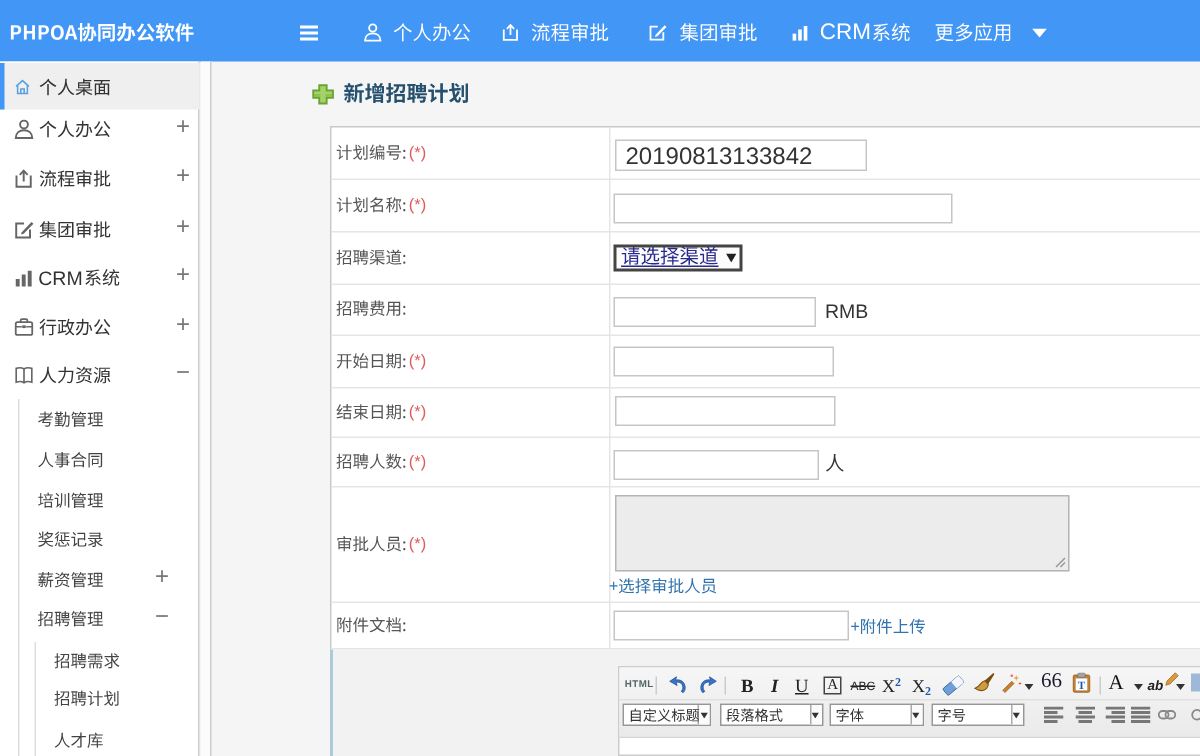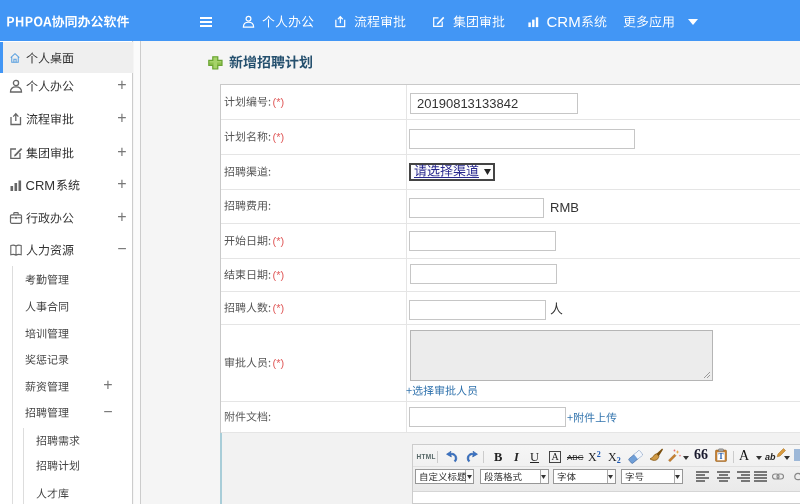--- a/index.html
+++ b/index.html
@@ -257,21 +257,21 @@
         <path d="M4.7 0.6C4.9 0.9 5.1 1.3 5.2 1.6H0.9V3.4H1.7V2.4H9.2V3.4H10.1V1.6H6.0L6.2 1.6C6.0 1.2 5.8 0.7 5.6 0.4ZM2.4 6.5H5.1V7.7H2.4ZM2.4 5.8V4.6H5.1V5.8ZM8.6 6.5V7.7H5.9V6.5ZM8.6 5.8H5.9V4.6H8.6ZM5.1 2.8V3.8H1.6V9.1H2.4V8.5H5.1V10.5H5.9V8.5H8.6V9.0H9.4V3.8H5.9V2.8Z M13.0 0.4V2.7H11.5V3.4H13.0V5.8C12.4 6.0 11.8 6.1 11.4 6.3L11.6 7.1L13.0 6.6V9.5C13.0 9.7 13.0 9.7 12.8 9.7C12.7 9.7 12.2 9.7 11.7 9.7C11.8 9.9 11.9 10.3 11.9 10.5C12.7 10.5 13.1 10.5 13.4 10.3C13.7 10.2 13.8 10.0 13.8 9.5V6.4L15.2 6.0L15.1 5.2L13.8 5.6V3.4H15.1V2.7H13.8V0.4ZM15.6 10.4C15.7 10.2 16.0 10.0 18.0 9.1C17.9 9.0 17.9 8.6 17.9 8.4L16.4 9.0V4.8H18.0V4.0H16.4V0.6H15.6V8.8C15.6 9.3 15.3 9.5 15.2 9.6C15.3 9.8 15.5 10.2 15.6 10.4ZM20.8 3.0C20.4 3.4 19.7 4.0 19.2 4.4V0.6H18.3V9.0C18.3 10.0 18.6 10.3 19.4 10.3C19.5 10.3 20.4 10.3 20.6 10.3C21.3 10.3 21.5 9.8 21.6 8.3C21.3 8.3 21.0 8.1 20.8 7.9C20.8 9.2 20.7 9.5 20.5 9.5C20.3 9.5 19.6 9.5 19.5 9.5C19.2 9.5 19.2 9.4 19.2 9.0V5.3C19.9 4.8 20.7 4.1 21.4 3.5Z M27.0 0.5C27.0 2.2 27.1 7.5 22.5 9.9C22.7 10.0 23.0 10.3 23.1 10.5C25.8 9.1 27.0 6.6 27.5 4.4C28.1 6.5 29.2 9.2 32.0 10.5C32.1 10.2 32.4 10.0 32.6 9.8C28.7 8.0 28.0 3.4 27.9 2.1C27.9 1.4 27.9 0.9 28.0 0.5Z M35.9 1.7H41.1V2.9H35.9ZM35.1 0.9V3.6H42.0V0.9ZM38.0 6.1V7.1C38.0 8.0 37.7 9.1 33.7 9.9C33.9 10.1 34.2 10.4 34.3 10.6C38.4 9.7 38.9 8.3 38.9 7.1V6.1ZM38.8 9.0C40.2 9.4 42.0 10.1 42.9 10.6L43.3 9.9C42.4 9.4 40.5 8.8 39.2 8.4ZM34.7 4.6V8.7H35.6V5.4H41.5V8.6H42.4V4.6Z M45.5 5.4C45.9 5.4 46.3 5.1 46.3 4.6C46.3 4.2 45.9 3.8 45.5 3.8C45.1 3.8 44.8 4.2 44.8 4.6C44.8 5.1 45.1 5.4 45.5 5.4ZM45.5 9.8C45.9 9.8 46.3 9.5 46.3 9.1C46.3 8.6 45.9 8.3 45.5 8.3C45.1 8.3 44.8 8.6 44.8 9.1C44.8 9.5 45.1 9.8 45.5 9.8Z" fill="#555555"></path>
       </svg>
     </div>
 <div class="abs" style="left:272.558px;top:357.0px;font-size:11px;color:#e05b5b">(*)</div>
 <div style="position:absolute;left:223.5px;top:410.75px;">
       <svg width="48.1" height="13.8" viewBox="0 0 48.1 13.8">
         <path d="M6.3 5.1C6.7 5.9 7.2 7.0 7.4 7.7L8.1 7.3C7.9 6.7 7.4 5.6 7.0 4.8ZM8.8 0.6V3.0H6.1V3.7H8.8V9.5C8.8 9.7 8.8 9.7 8.6 9.7C8.4 9.7 7.9 9.7 7.3 9.7C7.4 10.0 7.5 10.3 7.6 10.5C8.4 10.5 8.9 10.5 9.2 10.4C9.5 10.2 9.6 10.0 9.6 9.5V3.7H10.6V3.0H9.6V0.6ZM5.7 0.5C5.2 2.1 4.4 3.6 3.5 4.7C3.7 4.8 3.9 5.2 4.0 5.3C4.3 5.0 4.6 4.7 4.8 4.2V10.5H5.6V2.9C5.9 2.2 6.2 1.4 6.4 0.6ZM0.9 0.9V10.6H1.6V1.7H3.0C2.8 2.4 2.5 3.4 2.2 4.3C2.9 5.2 3.1 6.0 3.1 6.6C3.1 6.9 3.0 7.2 2.9 7.4C2.8 7.4 2.7 7.5 2.6 7.5C2.4 7.5 2.2 7.5 2.0 7.4C2.1 7.7 2.2 8.0 2.2 8.2C2.4 8.2 2.7 8.2 2.9 8.2C3.1 8.1 3.3 8.1 3.4 8.0C3.7 7.7 3.8 7.3 3.8 6.6C3.8 5.9 3.7 5.1 2.9 4.2C3.3 3.3 3.7 2.1 3.9 1.2L3.4 0.9L3.3 0.9Z M14.5 5.9V6.7H17.6V10.6H18.5V6.7H21.5V5.9H18.5V3.5H21.0V2.7H18.5V0.6H17.6V2.7H16.2C16.3 2.2 16.4 1.7 16.5 1.2L15.8 1.0C15.5 2.4 15.0 3.8 14.4 4.8C14.6 4.9 14.9 5.1 15.1 5.2C15.4 4.7 15.7 4.1 15.9 3.5H17.6V5.9ZM13.9 0.5C13.4 2.1 12.4 3.8 11.4 4.9C11.5 5.1 11.7 5.5 11.8 5.7C12.2 5.3 12.5 4.9 12.8 4.4V10.5H13.6V3.1C14.0 2.3 14.4 1.5 14.7 0.7Z M26.7 0.6C27.0 1.2 27.3 1.9 27.5 2.4L28.4 2.1C28.2 1.6 27.8 0.9 27.5 0.4ZM22.6 2.4V3.2H24.3C24.9 4.9 25.8 6.3 26.9 7.5C25.7 8.5 24.2 9.2 22.4 9.8C22.6 10.0 22.8 10.3 22.9 10.5C24.8 9.9 26.3 9.2 27.5 8.1C28.8 9.2 30.3 10.0 32.1 10.5C32.2 10.3 32.5 9.9 32.6 9.7C30.9 9.3 29.4 8.5 28.2 7.5C29.3 6.3 30.1 4.9 30.8 3.2H32.5V2.4ZM27.5 6.9C26.5 5.9 25.7 4.6 25.1 3.2H29.8C29.3 4.7 28.5 5.9 27.5 6.9Z M42.4 1.1C42.1 2.0 41.7 3.1 41.3 3.8L41.9 4.0C42.3 3.4 42.8 2.3 43.2 1.4ZM37.4 1.4C37.7 2.2 38.2 3.3 38.3 3.9L39.1 3.7C38.9 3.0 38.4 2.0 38.0 1.2ZM35.1 0.4V2.8H33.5V3.6H35.0C34.7 5.1 34.0 6.8 33.3 7.8C33.4 7.9 33.6 8.3 33.7 8.5C34.2 7.8 34.7 6.5 35.1 5.3V10.5H35.9V5.0C36.2 5.6 36.7 6.2 36.8 6.6L37.3 6.0C37.1 5.7 36.2 4.4 35.9 4.0V3.6H37.3V2.8H35.9V0.4ZM37.1 9.0V9.8H42.3V10.5H43.1V4.5H40.6V0.5H39.8V4.5H37.3V5.3H42.3V6.7H37.4V7.5H42.3V9.0Z M45.5 5.4C45.9 5.4 46.3 5.1 46.3 4.6C46.3 4.2 45.9 3.8 45.5 3.8C45.1 3.8 44.8 4.2 44.8 4.6C44.8 5.1 45.1 5.4 45.5 5.4ZM45.5 9.8C45.9 9.8 46.3 9.5 46.3 9.1C46.3 8.6 45.9 8.3 45.5 8.3C45.1 8.3 44.8 8.6 44.8 9.1C44.8 9.5 45.1 9.8 45.5 9.8Z" fill="#555555"></path>
       </svg>
     </div>
 <div class="abs" style="left:410px;top:93px;width:168px;height:21px;background:#fff;border:1px solid #c6c6c6;"></div>
-<div class="abs" style="left:417px;top:95.5px;font-size:13px;color:#333">20190813133842</div>
+<div class="abs" style="left:417px;top:95.5px;font-size:16px;color:#333">20190813133842</div>
 <div class="abs" style="left:409px;top:128.5px;width:226px;height:20px;background:#fff;border:1px solid #c6c6c6;"></div>
 <div class="abs" style="left:409px;top:162.5px;width:86px;height:18px;background:#fcfcfc;border:2px solid #444"></div>
 <div class="abs" style="left:413.5px;top:164px;overflow:hidden;height:13px">
       <svg width="66.0" height="16.2" viewBox="0 0 66.0 16.2">
         <path d="M1.4 1.4C2.1 2.0 2.9 2.9 3.3 3.4L4.0 2.7C3.6 2.2 2.7 1.4 2.0 0.8ZM0.5 4.6V5.5H2.5V10.3C2.5 10.9 2.1 11.3 1.9 11.4C2.0 11.6 2.3 12.0 2.4 12.2C2.6 12.0 2.9 11.7 5.1 10.0C5.0 9.8 4.8 9.4 4.8 9.2L3.4 10.2V4.6ZM6.4 8.7H10.5V9.8H6.4ZM6.4 8.0V7.0H10.5V8.0ZM8.0 0.5V1.5H5.0V2.3H8.0V3.1H5.3V3.8H8.0V4.7H4.6V5.5H12.5V4.7H8.9V3.8H11.7V3.1H8.9V2.3H12.1V1.5H8.9V0.5ZM5.5 6.2V12.5H6.4V10.5H10.5V11.4C10.5 11.5 10.4 11.6 10.3 11.6C10.1 11.6 9.5 11.6 8.8 11.6C8.9 11.8 9.0 12.2 9.1 12.4C10.0 12.4 10.6 12.4 11.0 12.3C11.3 12.1 11.4 11.9 11.4 11.4V6.2Z M13.8 1.5C14.5 2.1 15.4 3.0 15.8 3.7L16.6 3.1C16.2 2.4 15.3 1.6 14.5 1.0ZM18.8 0.9C18.5 2.1 17.9 3.2 17.2 4.0C17.5 4.1 17.9 4.4 18.1 4.5C18.4 4.1 18.7 3.7 18.9 3.2H20.8V5.1H17.2V5.9H19.5C19.3 7.6 18.8 8.9 16.8 9.6C17.0 9.8 17.3 10.1 17.4 10.4C19.6 9.5 20.2 8.0 20.5 5.9H21.8V9.0C21.8 9.9 22.0 10.2 23.0 10.2C23.2 10.2 24.1 10.2 24.3 10.2C25.1 10.2 25.4 9.8 25.5 8.2C25.2 8.1 24.8 8.0 24.6 7.8C24.6 9.1 24.5 9.3 24.2 9.3C24.0 9.3 23.3 9.3 23.2 9.3C22.8 9.3 22.8 9.3 22.8 9.0V5.9H25.4V5.1H21.8V3.2H24.8V2.3H21.8V0.6H20.8V2.3H19.3C19.5 1.9 19.6 1.5 19.7 1.1ZM16.3 5.5H13.7V6.4H15.3V10.4C14.8 10.6 14.2 11.1 13.6 11.6L14.2 12.5C15.0 11.7 15.7 11.0 16.2 11.0C16.4 11.0 16.8 11.4 17.4 11.7C18.2 12.2 19.3 12.3 20.8 12.3C22.1 12.3 24.3 12.3 25.3 12.2C25.3 11.9 25.5 11.4 25.6 11.2C24.3 11.3 22.3 11.4 20.8 11.4C19.4 11.4 18.3 11.3 17.5 10.8C16.9 10.5 16.6 10.2 16.3 10.1Z M28.3 0.5V3.1H26.6V4.0H28.3V6.8C27.6 7.0 27.0 7.2 26.5 7.3L26.7 8.3L28.3 7.8V11.3C28.3 11.5 28.2 11.5 28.1 11.5C27.9 11.5 27.4 11.5 26.9 11.5C27.0 11.8 27.1 12.2 27.1 12.4C28.0 12.4 28.5 12.4 28.8 12.2C29.1 12.1 29.2 11.8 29.2 11.3V7.5L30.8 7.0L30.6 6.1L29.2 6.5V4.0H30.8V3.1H29.2V0.5ZM36.5 2.1C36.0 2.8 35.3 3.4 34.6 3.9C33.9 3.4 33.4 2.8 32.9 2.1ZM31.1 1.2V2.1H32.0C32.5 3.0 33.1 3.7 33.9 4.4C32.8 5.0 31.7 5.4 30.6 5.7C30.8 5.9 31.0 6.3 31.1 6.5C32.3 6.1 33.5 5.6 34.6 4.9C35.6 5.6 36.8 6.2 38.1 6.5C38.2 6.3 38.5 5.9 38.7 5.7C37.4 5.4 36.3 5.0 35.4 4.4C36.4 3.6 37.3 2.6 37.8 1.5L37.2 1.2L37.1 1.2ZM34.1 6.1V7.2H31.4V8.1H34.1V9.5H30.8V10.3H34.1V12.5H35.0V10.3H38.4V9.5H35.0V8.1H37.5V7.2H35.0V6.1Z M39.5 3.0C40.3 3.2 41.3 3.7 41.8 4.0L42.3 3.3C41.8 3.0 40.8 2.6 40.0 2.3ZM40.5 1.1C41.3 1.4 42.2 1.9 42.7 2.2L43.2 1.5C42.7 1.2 41.7 0.8 41.0 0.5ZM39.9 6.9 40.6 7.6C41.4 6.7 42.4 5.6 43.2 4.6L42.6 4.0C41.7 5.0 40.6 6.2 39.9 6.9ZM50.9 1.0H43.8V7.0H45.0V8.0H39.7V8.9H44.0C42.9 10.0 41.1 11.0 39.5 11.5C39.7 11.7 40.0 12.1 40.1 12.3C41.9 11.7 43.8 10.5 45.0 9.1V12.5H46.0V9.2C47.2 10.5 49.1 11.6 50.9 12.2C51.0 12.0 51.3 11.6 51.5 11.4C49.8 10.9 48.0 10.0 46.9 8.9H51.3V8.0H46.0V7.0H51.2V6.2H44.8V5.2H50.4V2.7H44.8V1.7H50.9ZM44.8 3.4H49.4V4.5H44.8Z M52.8 1.5C53.5 2.2 54.3 3.1 54.7 3.7L55.5 3.1C55.1 2.5 54.3 1.7 53.6 1.0ZM57.9 6.7H62.3V7.7H57.9ZM57.9 8.4H62.3V9.5H57.9ZM57.9 4.9H62.3V6.0H57.9ZM57.0 4.1V10.3H63.2V4.1H60.1C60.3 3.8 60.4 3.4 60.6 3.1H64.3V2.2H61.9C62.2 1.8 62.5 1.3 62.8 0.8L61.9 0.5C61.7 1.0 61.2 1.7 60.9 2.2H58.5L59.1 1.9C59.0 1.5 58.6 0.9 58.2 0.5L57.4 0.8C57.7 1.2 58.1 1.8 58.3 2.2H56.0V3.1H59.5C59.4 3.4 59.3 3.8 59.2 4.1ZM55.4 5.2H52.7V6.1H54.5V10.1C53.9 10.3 53.2 10.9 52.5 11.5L53.2 12.3C53.8 11.5 54.5 10.8 55.0 10.8C55.2 10.8 55.7 11.2 56.2 11.5C57.1 12.0 58.2 12.2 59.8 12.2C61.0 12.2 63.3 12.1 64.2 12.0C64.2 11.8 64.4 11.3 64.5 11.1C63.2 11.2 61.3 11.3 59.8 11.3C58.4 11.3 57.3 11.2 56.4 10.8C56.0 10.5 55.7 10.3 55.4 10.1Z" fill="#28288e"></path>
       </svg>
     </div>
 <div class="abs" style="left:413.5px;top:177px;width:65px;height:1px;background:#28288e"></div>
 <svg class="abs" style="left:484px;top:168.5px" width="7" height="6" viewBox="0 0 7 6">
       <path d="M0 0 H7 L3.5 6 Z" fill="#222"></path>
@@ -332,21 +332,21 @@
     </svg>
 <svg class="abs" style="left:667px;top:448px" width="15" height="15" viewBox="0 0 15 15">
       <path d="M1.5 12.2 L7.5 6.2 L9 7.7 L3 13.7 Z" fill="#c87f2f" stroke="#8a5510" stroke-width="0.4"></path>
       <path d="M10.5 2 L11 3.5 L12.5 4 L11 4.5 L10.5 6 L10 4.5 L8.5 4 L10 3.5 Z" fill="#e8a33d"></path>
       <path d="M13 6.5 L13.3 7.4 L14.2 7.7 L13.3 8 L13 8.9 L12.7 8 L11.8 7.7 L12.7 7.4 Z" fill="#d44"></path>
       <circle cx="7.5" cy="2.5" r="0.9" fill="#e86a6a"></circle>
     </svg>
 <svg class="abs" style="left:683px;top:456px" width="6" height="4" viewBox="0 0 6 4">
       <path d="M0 0 H6 L3 4 Z" fill="#333"></path>
     </svg>
-<div class="abs" style="left:694px;top:447px;font-size:14px;font-weight:bold;color:#1a1a2e;font-family:'Liberation Serif',serif;">66</div>
+<div class="abs" style="left:694px;top:447px;font-size:14px;font-weight:normal;color:#1a1a2e;font-family:'Liberation Serif',serif;">66</div>
 <svg class="abs" style="left:713.5px;top:448px" width="14" height="15" viewBox="0 0 14 15">
       <rect x="1.5" y="2" width="11" height="11.5" rx="1" fill="#c87f2f" stroke="#8a5510" stroke-width="0.5"></rect>
       <rect x="4.5" y="0.8" width="5" height="2.8" rx="0.8" fill="#a5a5a5" stroke="#666" stroke-width="0.4"></rect>
       <rect x="3.2" y="4.2" width="7.6" height="8" fill="#fff" stroke="#bbb" stroke-width="0.3"></rect>
       <text x="7" y="11" font-size="7.5" font-weight="bold" fill="#1a56b0" text-anchor="middle" font-family="Liberation Serif">T</text>
     </svg>
 <div class="abs" style="left:733px;top:450.5px;width:1px;height:12px;background:#ccc"></div>
 <div class="abs" style="left:739px;top:448px;font-size:14px;color:#111;font-family:'Liberation Serif',serif;">A</div>
 <svg class="abs" style="left:756px;top:456px" width="6" height="4" viewBox="0 0 6 4">
       <path d="M0 0 H6 L3 4 Z" fill="#333"></path>

